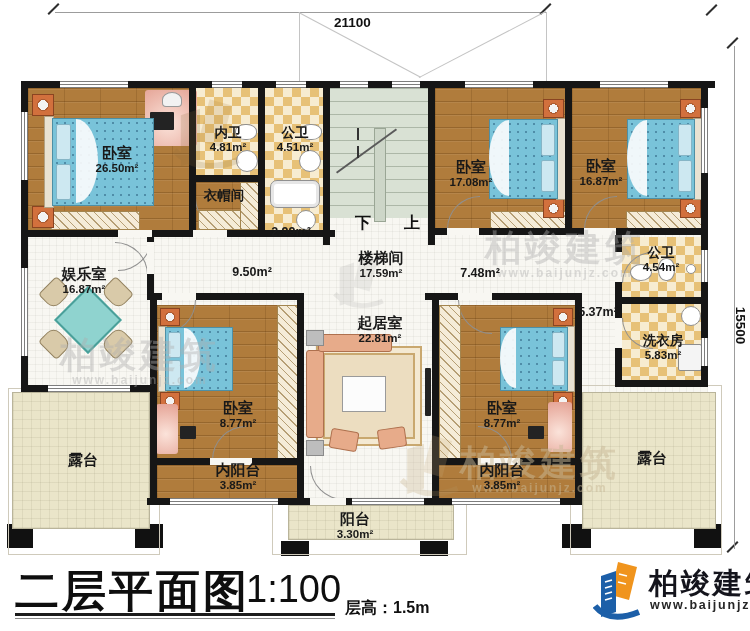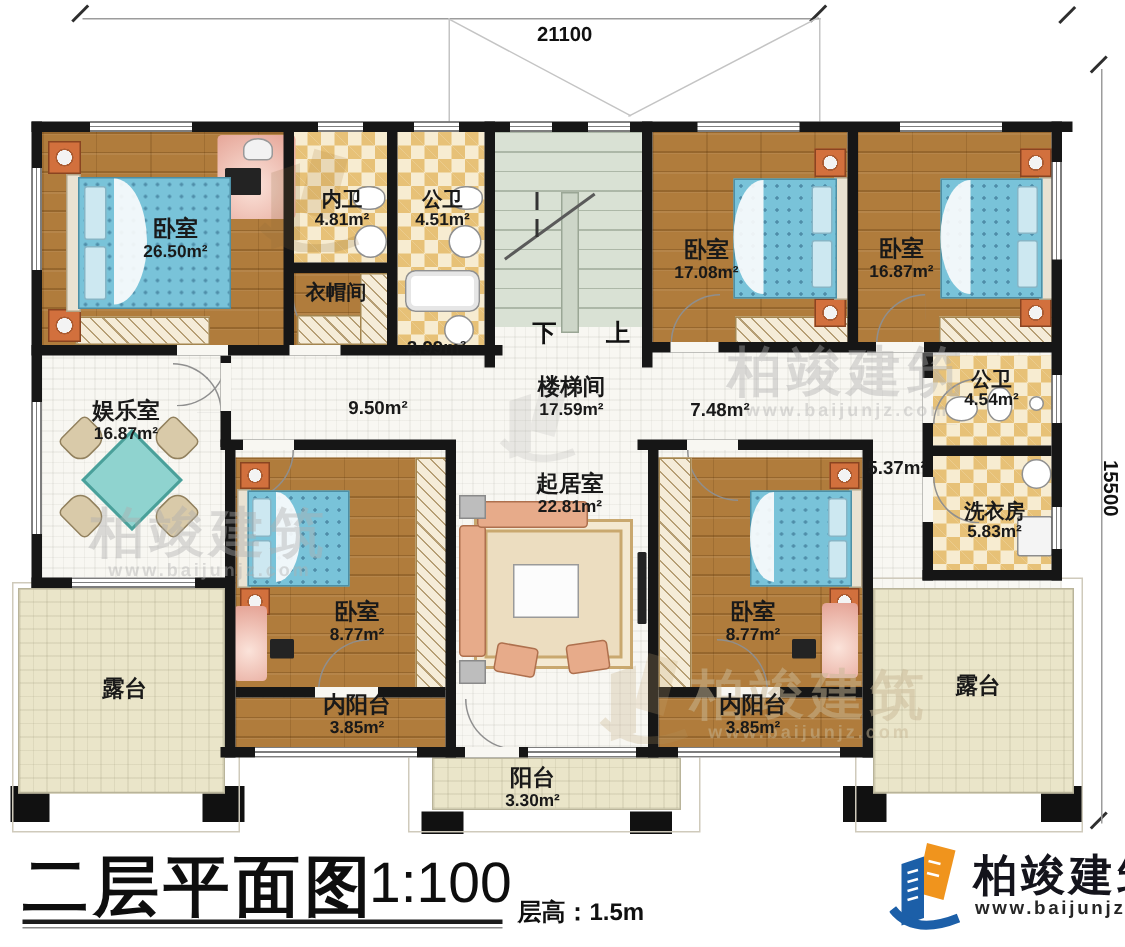--- a/index.html
+++ b/index.html
@@ -88,21 +88,21 @@
 <body>
 
 <div class="canvas">
 
   <div class="dimline" style="left:55px;top:12px;width:492px;height:1px;"></div>
   <div class="tick" style="left:46px;top:8px;"></div>
   <div class="tick" style="left:538px;top:8px;"></div>
   <div class="tick" style="left:704px;top:9px;"></div>
   <div class="tick" style="left:725px;top:42px;"></div>
   <div class="tick" style="left:725px;top:546px;"></div>
-  <div class="dimtext" style="left:358px;top:15px;">21100</div>
+  <div class="dimtext" style="left:334px;top:15px;">21100</div>
   <div class="guide" style="left:299px;top:12px;width:1px;height:69px;"></div>
   <div class="guide" style="left:546px;top:12px;width:1px;height:69px;"></div>
   <div class="guide" style="left:299px;top:12px;width:138px;height:1px;transform:rotate(28deg);transform-origin:0 0;"></div>
   <div class="guide" style="left:546px;top:12px;width:143px;height:1px;transform:rotate(152.5deg);transform-origin:0 0;"></div>
 
   <div class="dimline" style="left:734px;top:46px;width:1px;height:503px;"></div>
   <div class="dimtext" style="left:722px;top:318px;transform:rotate(90deg);transform-origin:center;">15500</div>
 
   <div class="floor-hall z5" style="left:28px;top:88px;width:680px;height:410px;"></div>
 

